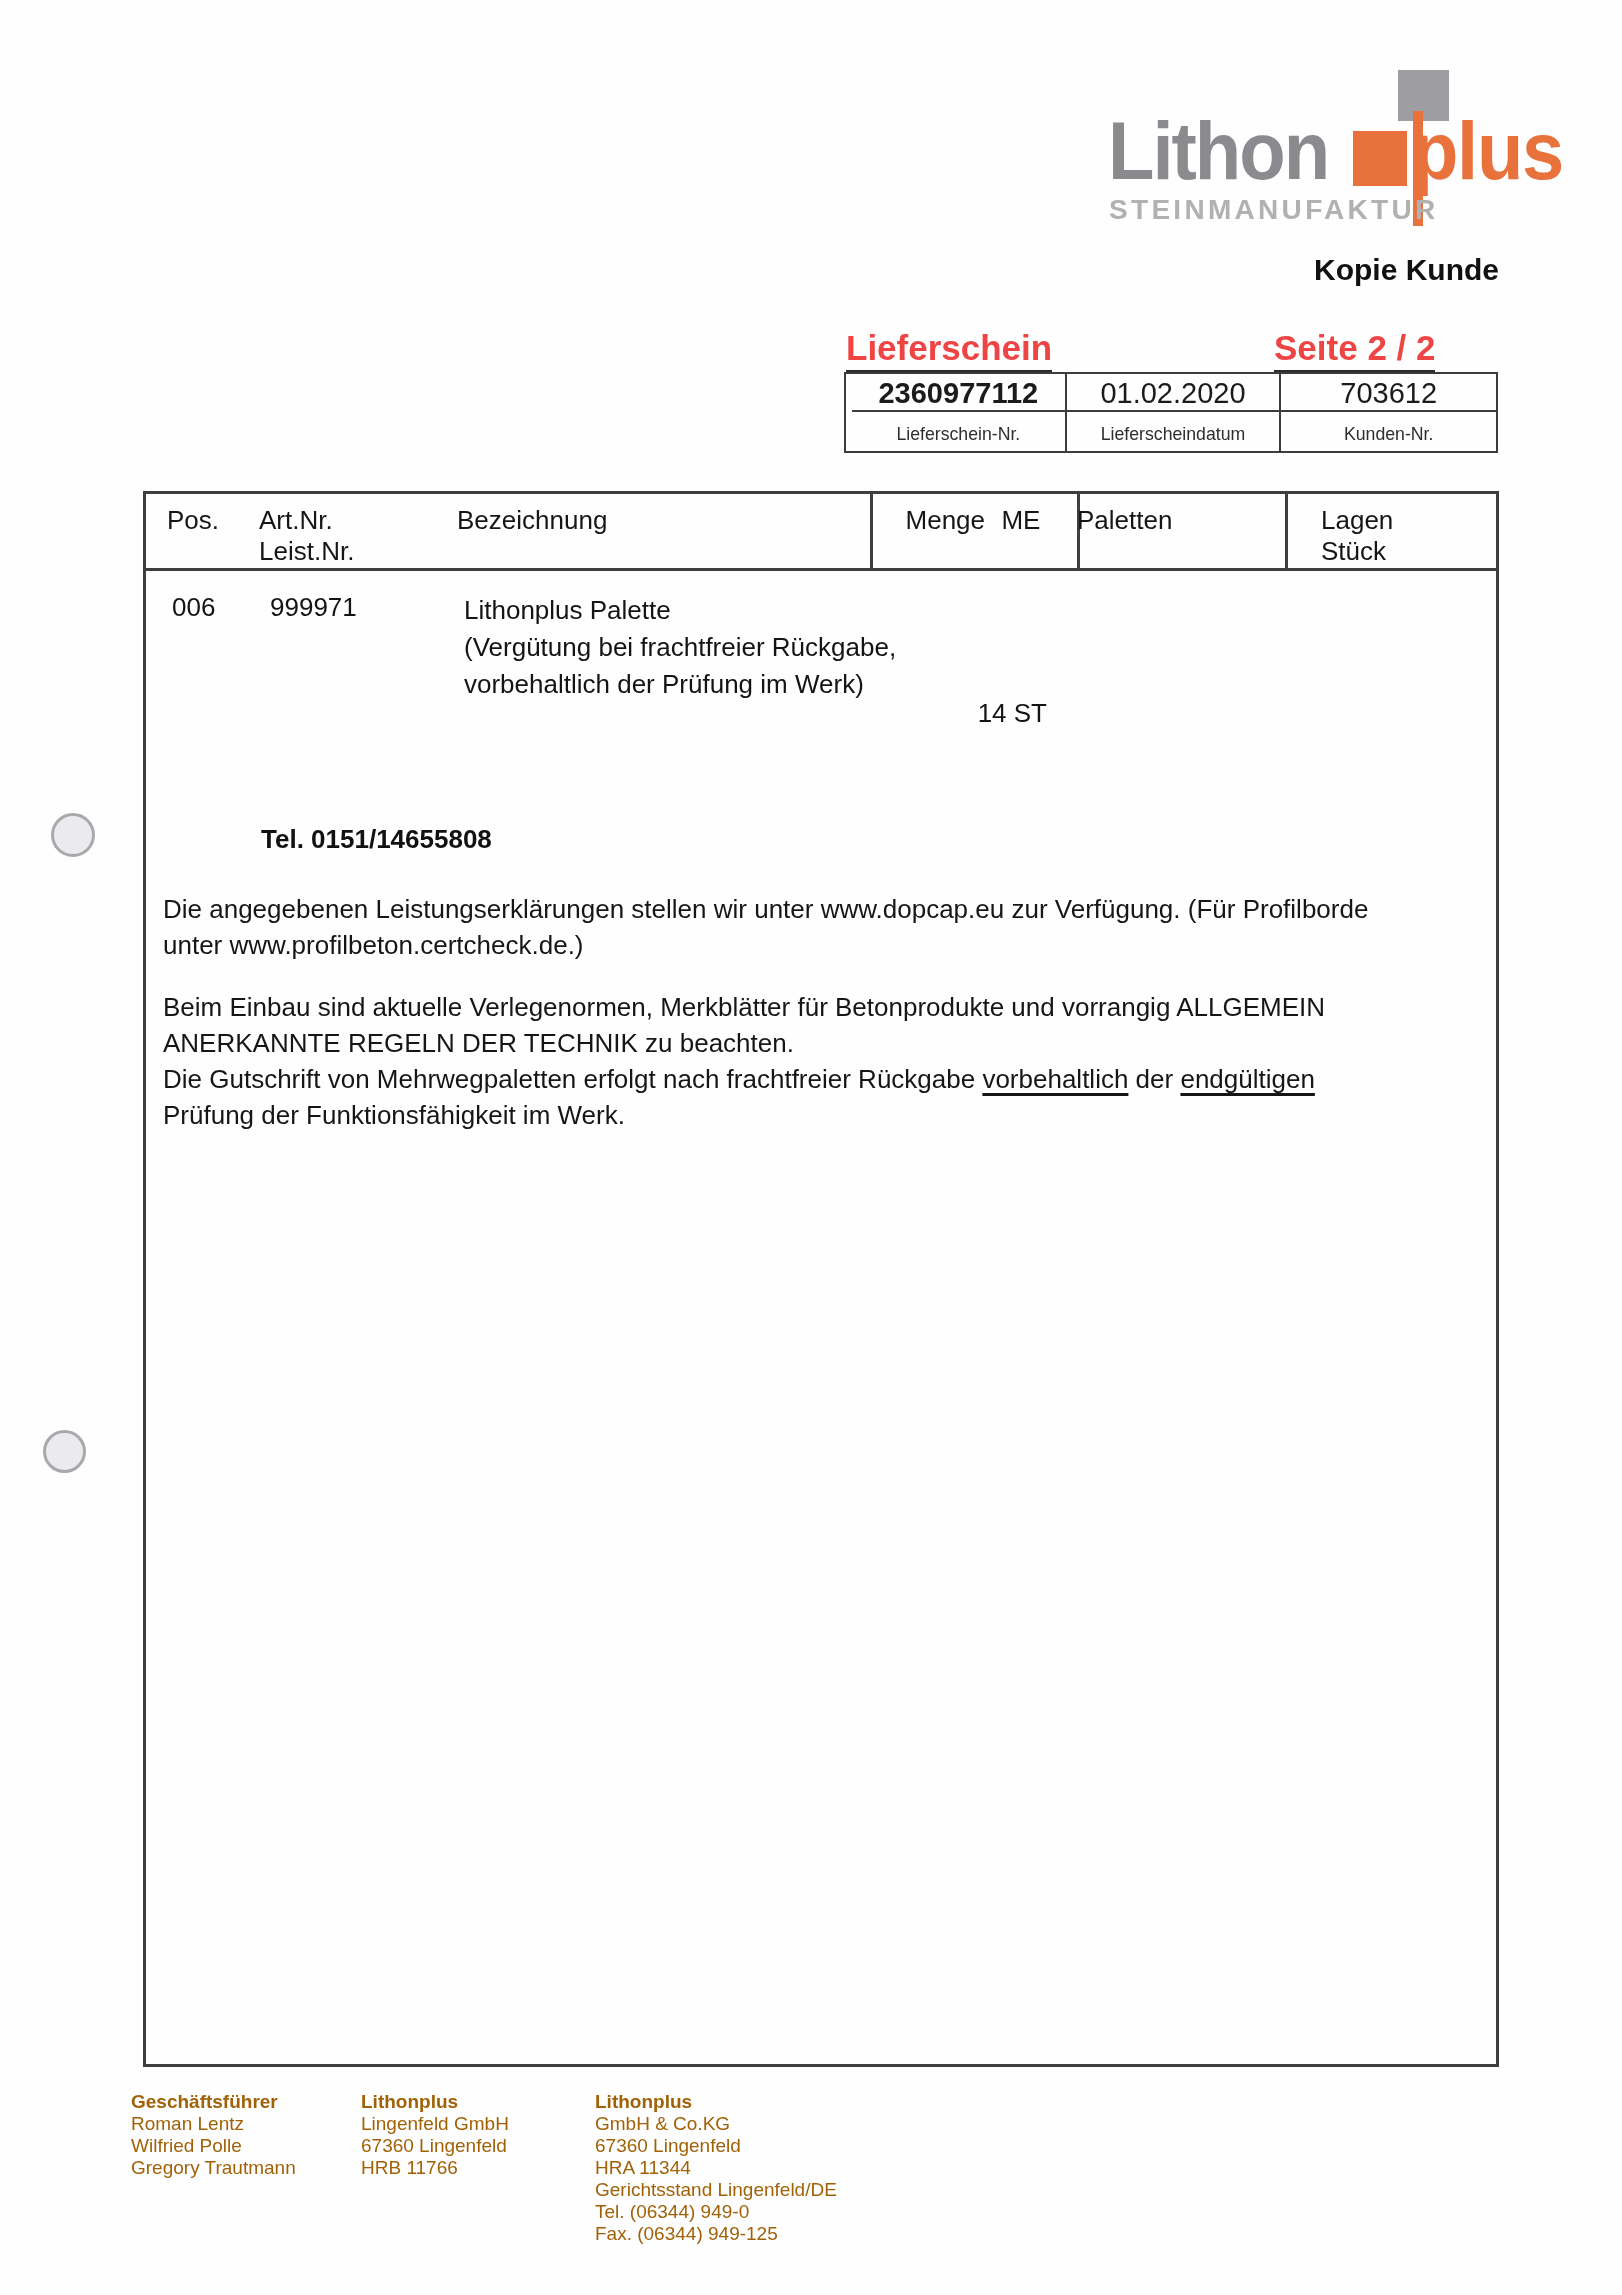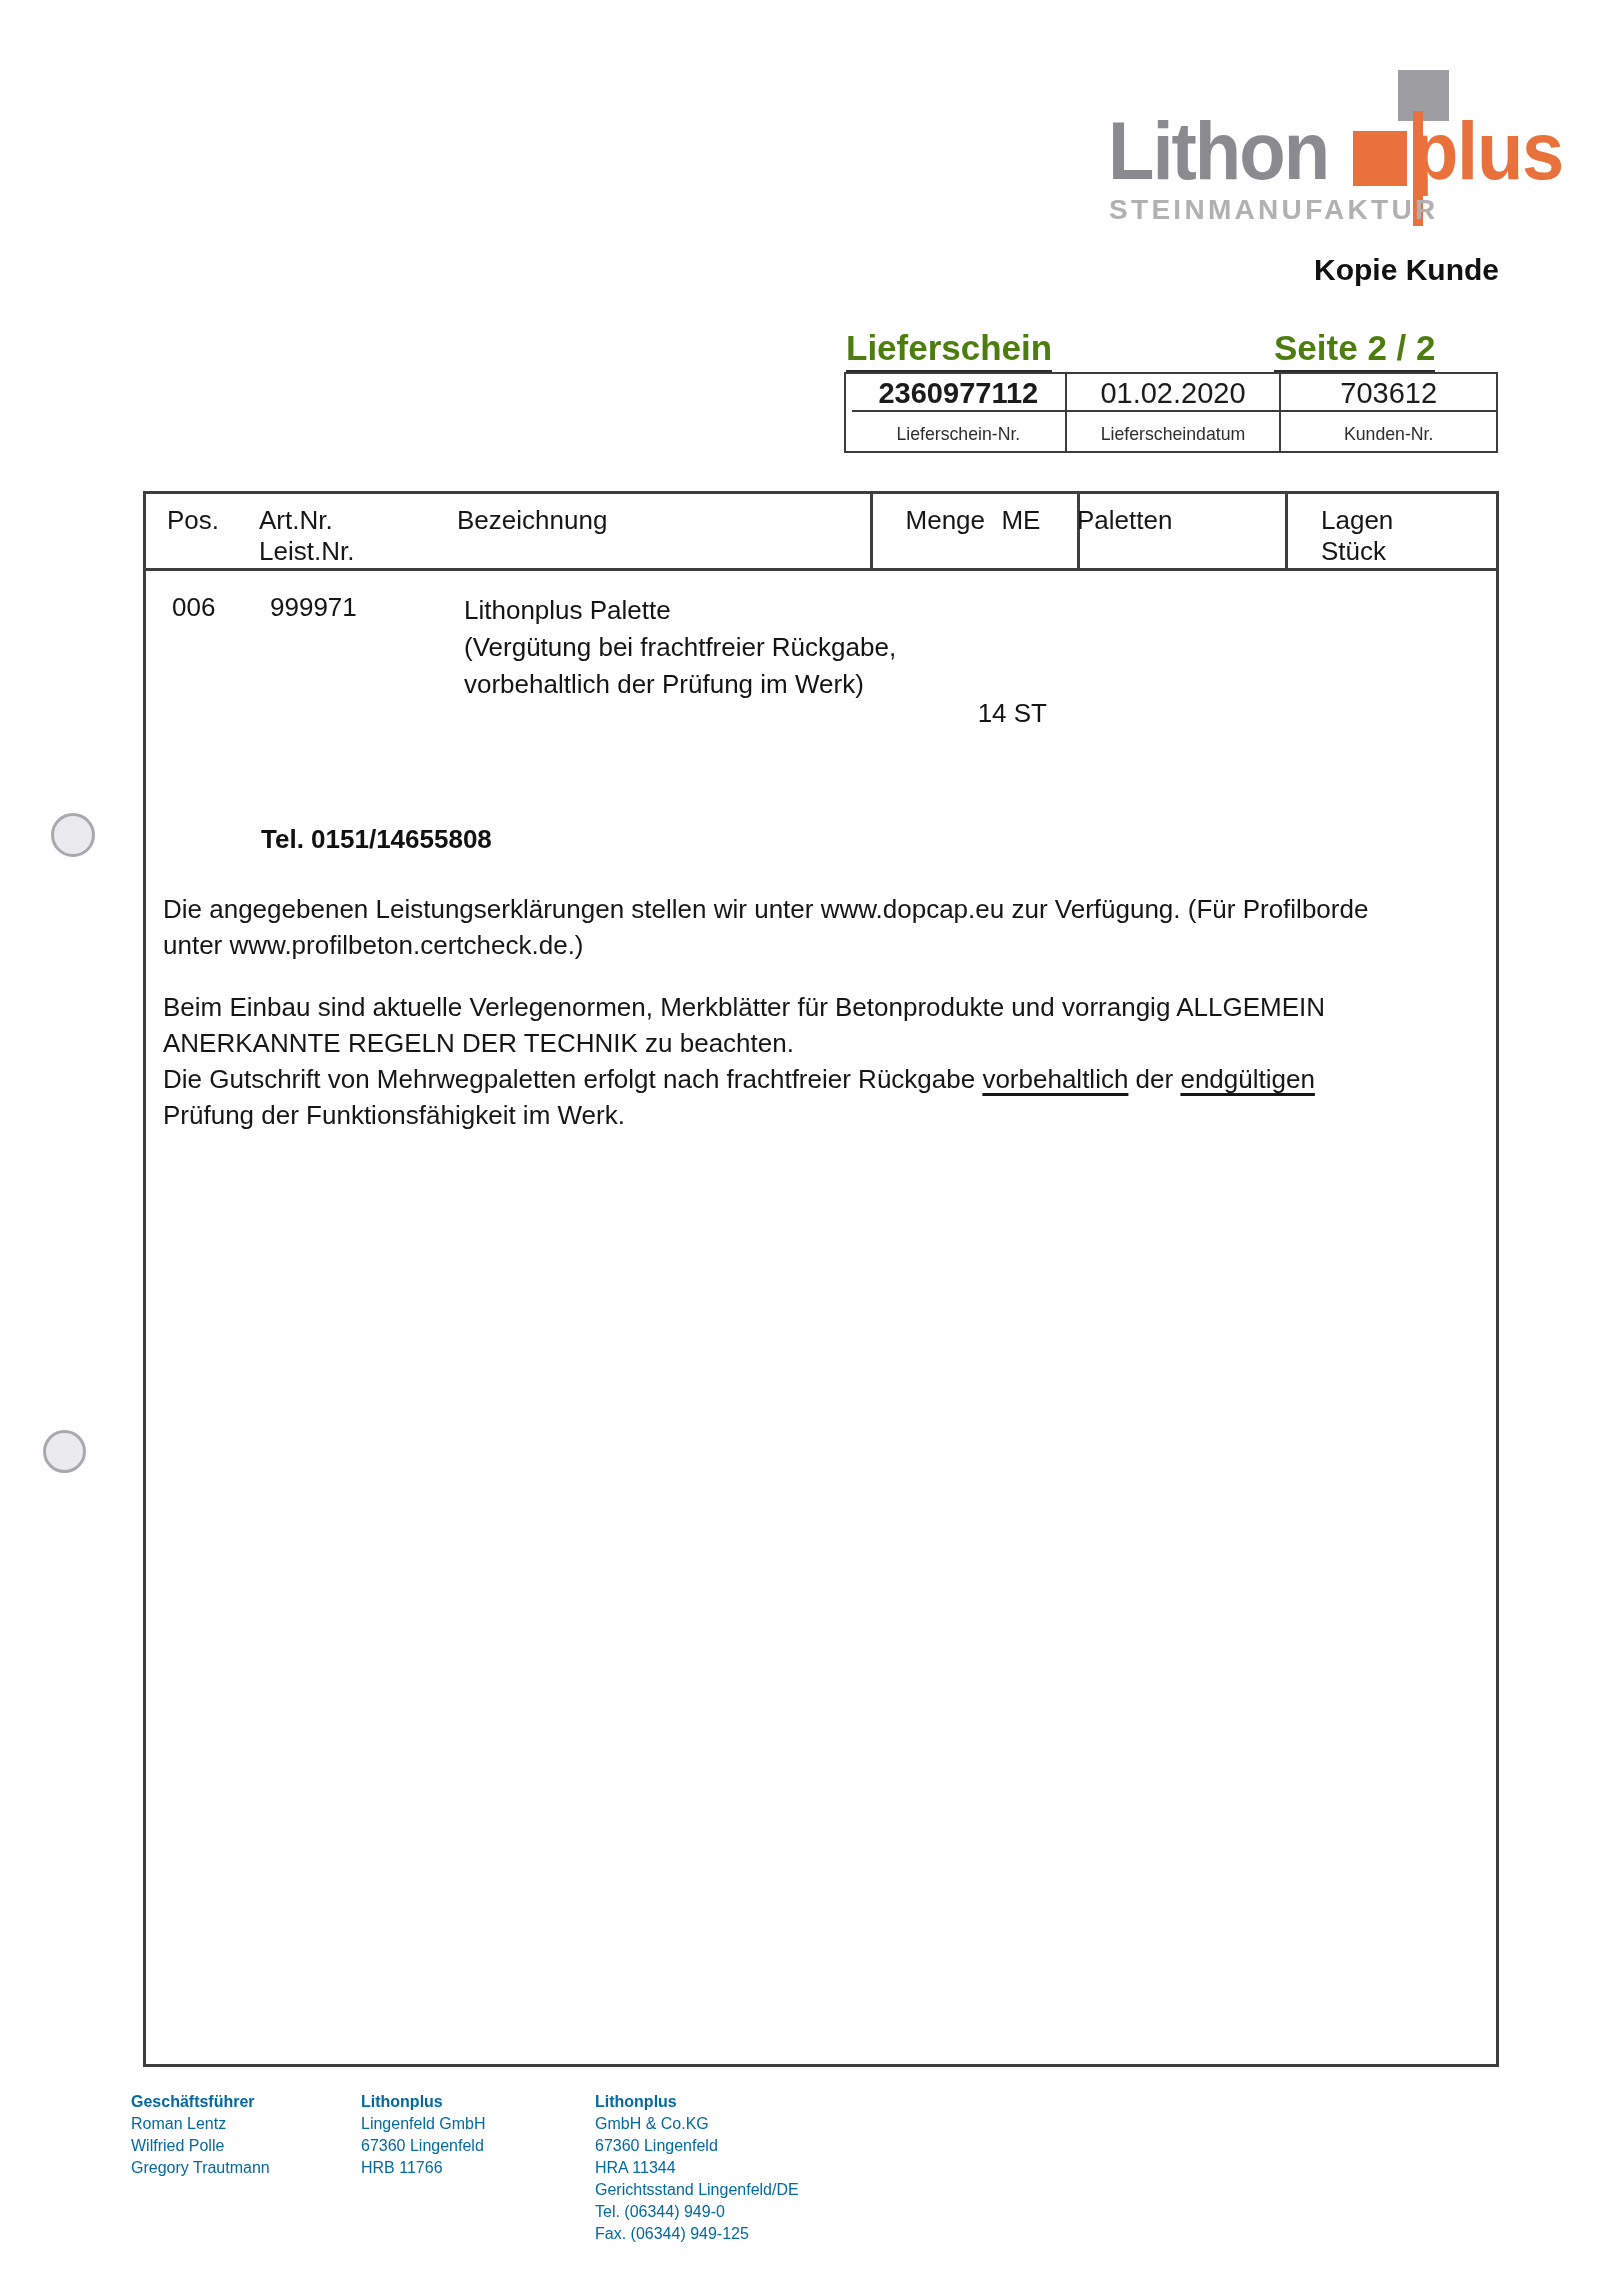--- a/index.html
+++ b/index.html
@@ -24,21 +24,21 @@
   }
   .p-stem { position:absolute; left:1413px; top:111px; width:9.8px; height:115px; background:#e8713c; }
   .logo-sub {
     position:absolute; left:1109px; top:194px; font-size:28px; letter-spacing:3.3px;
     color:#b1b1b4; font-weight:bold;
   }
   .kopie { position:absolute; left:1314px; top:253px; font-size:30px; font-weight:bold; color:#111; }
 
   
   .doc-title, .page-label {
-    position:absolute; top:328px; font-size:35px; font-weight:bold; color:#4d7c0f;
+    position:absolute; top:328px; font-size:35px; font-weight:bold; color:#ef4444;
     border-bottom:2.6px solid #2b2b2b; padding-bottom:2px; display:inline-block;
   }
   .doc-title { left:846px; }
   .page-label { left:1274px; }
 
   
   .info-table {
     position:absolute; left:844px; top:372px; width:654px;
     border:2.6px solid #3c3c3c; display:grid; grid-template-columns:1fr 1fr 1fr;padding-left:6px;
   }
@@ -79,21 +79,21 @@
   .para1 { top:397px; }
   .para23 { top:495px; }
   .uw { text-decoration:underline; text-decoration-thickness:2.6px; text-underline-offset:4.6px; }
 
   
   .hole { position:absolute; border-radius:50%; background:#ebebee; border:3.9px solid #a9a9ad; }
   .hole1 { left:51px; top:813px; width:44px; height:44px; }
   .hole2 { left:43px; top:1430px; width:43px; height:43px; }
 
   
-  .footer-col { position:absolute; top:2091px; font-size:16px; line-height:22px; color:#0369a1; white-space:nowrap; }
+  .footer-col { position:absolute; top:2091px; font-size:19px; line-height:22px; color:#a16207; white-space:nowrap; }
   .fc1 { left:131px; } .fc2 { left:361px; } .fc3 { left:595px; }
   .footer-col .ft { font-weight:bold; }
 </style>
 </head>
 <body>
 
 <div class="page">
 
   <div>
     <div class="logo-lithon">Lithon</div>

